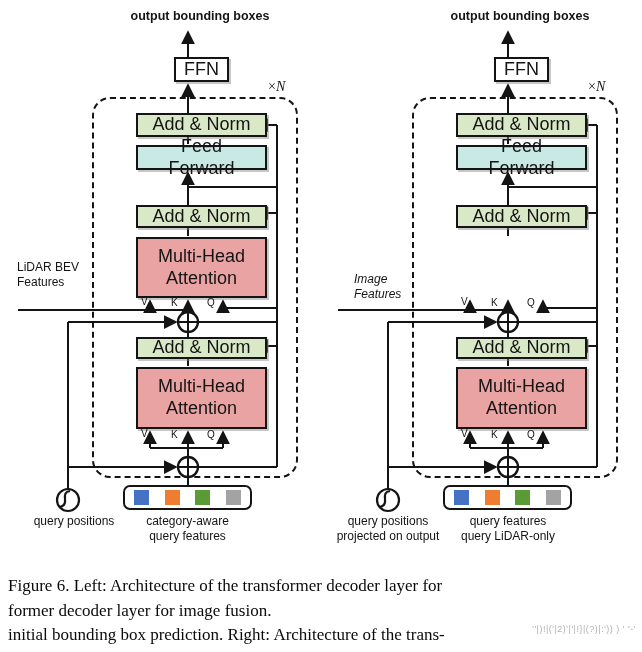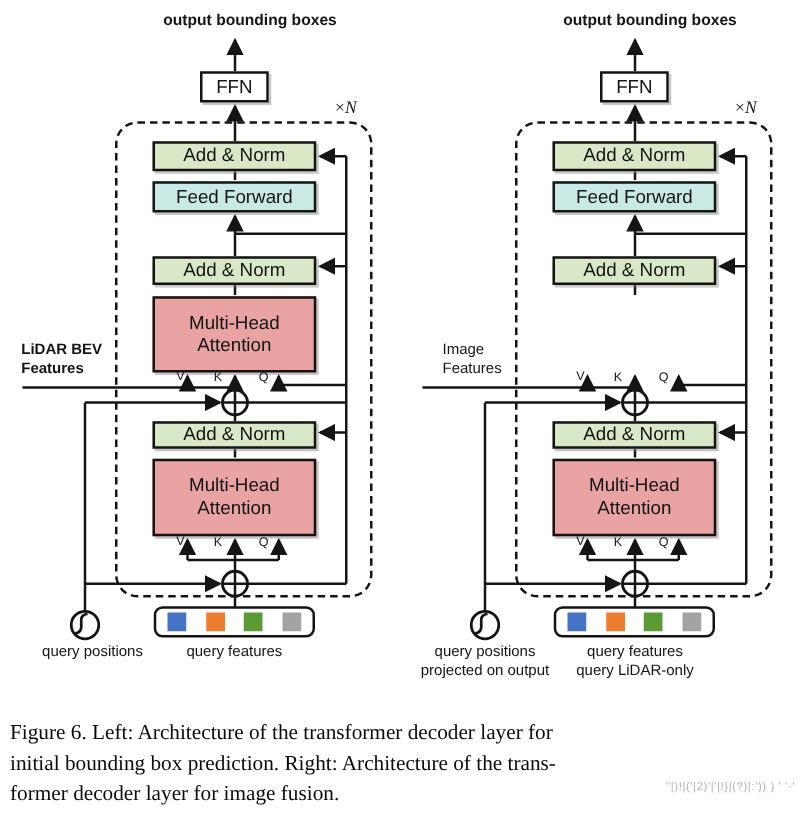--- a/index.html
+++ b/index.html
@@ -1,21 +1,21 @@
 <!DOCTYPE html>
 <html><head>
 <meta charset="utf-8">
 <style>
   html,body{margin:0;padding:0;background:#ffffff;}
   .page{position:relative;width:642px;height:652px;background:#ffffff;overflow:hidden;
         font-family:"Liberation Sans",sans-serif;color:#141414;}
   #wires{position:absolute;left:0;top:0;z-index:1;}
   .box{position:absolute;z-index:2;display:flex;align-items:center;justify-content:center;
        border:2px solid #141414;box-shadow:2px 2px 0 rgba(130,130,130,.45);
-       font-size:15px;line-height:1.2;text-align:center;background:#fff;box-sizing:border-box;}
+       font-size:18px;line-height:1.2;text-align:center;background:#fff;box-sizing:border-box;margin-left:14px;}
   .box .lbl{max-width:104px;}
   .dashedbox{position:absolute;z-index:0;border:2px dashed #141414;border-radius:18px;box-sizing:border-box;}
   .toplabel{position:absolute;z-index:2;font-size:12.5px;text-align:center;font-weight:bold;}
   .xn{position:absolute;z-index:2;font-size:14px;font-family:"Liberation Serif",serif;}
   .xn .it{font-style:italic;}
   .vkq{position:absolute;z-index:3;font-size:10px;line-height:10px;}
   .sidelabel{position:absolute;z-index:2;font-size:12px;line-height:15px;}
   .bottomlabel{position:absolute;z-index:2;font-size:12px;line-height:15px;text-align:center;}
   .qbox{position:absolute;z-index:2;border:2.5px solid #141414;border-radius:7px;background:#fff;
         display:flex;align-items:center;justify-content:space-between;padding:0 9px;box-sizing:border-box;}
@@ -152,36 +152,37 @@
       <span class="lbl">Multi-Head Attention</span>
     </div>
 
   <span class="vkq" style="left:141px;top:297px;">V</span>
   <span class="vkq" style="left:171px;top:298px;">K</span>
   <span class="vkq" style="left:207px;top:298px;">Q</span>
   <span class="vkq" style="left:141px;top:429px;">V</span>
   <span class="vkq" style="left:171px;top:430px;">K</span>
   <span class="vkq" style="left:207px;top:430px;">Q</span>
 
-  <div class="sidelabel" style="left:17px;top:272px;font-weight:bold;">
+  <div class="sidelabel" style="left:17px;top:260px;">
     <div>LiDAR BEV</div>
     <div>Features</div>
   </div>
 
   <div class="qbox" style="left:123px;top:485px;width:129px;height:25px;">
     <span class="sq" style="background-color: rgb(68, 114, 196);"></span>
     <span class="sq" style="background-color: rgb(237, 125, 49);"></span>
     <span class="sq" style="background-color: rgb(91, 155, 53);"></span>
     <span class="sq" style="background-color: rgb(163, 163, 163);"></span>
   </div>
 
   <div class="bottomlabel" style="left:12px;top:514px;width:124px;">
     <div>query positions</div>
   </div>
   <div class="bottomlabel" style="left:122px;top:514px;width:131px;">
+    <div>category-aware</div>
     <div>query features</div>
   </div>
 
   <div class="toplabel" style="left:430px;top:9px;width:180px;">output bounding boxes</div>
   <div class="box" style="left:480px;top:57px;width:55px;height:25px;">
     <span class="lbl">FFN</span>
   </div>
   <div class="xn" style="left:588px;top:79px;"><span>×</span><span class="it">N</span></div>
   <div class="dashedbox" style="left:412px;top:97px;width:206px;height:381px;"></div>
 
@@ -201,21 +202,21 @@
       <span class="lbl">Multi-Head Attention</span>
     </div>
 
   <span class="vkq" style="left:461px;top:297px;">V</span>
   <span class="vkq" style="left:491px;top:298px;">K</span>
   <span class="vkq" style="left:527px;top:298px;">Q</span>
   <span class="vkq" style="left:461px;top:429px;">V</span>
   <span class="vkq" style="left:491px;top:430px;">K</span>
   <span class="vkq" style="left:527px;top:430px;">Q</span>
 
-  <div class="sidelabel" style="left:354px;top:272px;">
+  <div class="sidelabel" style="left:354px;top:272px;font-style:italic;">
     <div>Image</div>
     <div>Features</div>
   </div>
 
   <div class="qbox" style="left:443px;top:485px;width:129px;height:25px;">
     <span class="sq" style="background-color: rgb(68, 114, 196);"></span>
     <span class="sq" style="background-color: rgb(237, 125, 49);"></span>
     <span class="sq" style="background-color: rgb(91, 155, 53);"></span>
     <span class="sq" style="background-color: rgb(163, 163, 163);"></span>
   </div>
@@ -224,19 +225,19 @@
     <div>query positions</div>
     <div>projected on output</div>
   </div>
   <div class="bottomlabel" style="left:448px;top:514px;width:120px;">
     <div>query features</div>
     <div>query LiDAR-only</div>
   </div>
 
   <div class="caption" style="left:8px;top:574px;width:630px;">
     <div>Figure 6. Left: Architecture of the transformer decoder layer for</div>
+    <div>former decoder layer for image fusion.</div>
     <div>initial bounding box prediction. Right: Architecture of the trans-</div>
-    <div>former decoder layer for image fusion.</div>
   </div>
 
   <div class="watermark" style="left:428px;top:624px;width:208px;">''|)!|('|2)'|'|!}|(?)|:')) ) ' '-'</div>
 
 </div>
 
 </body></html>

